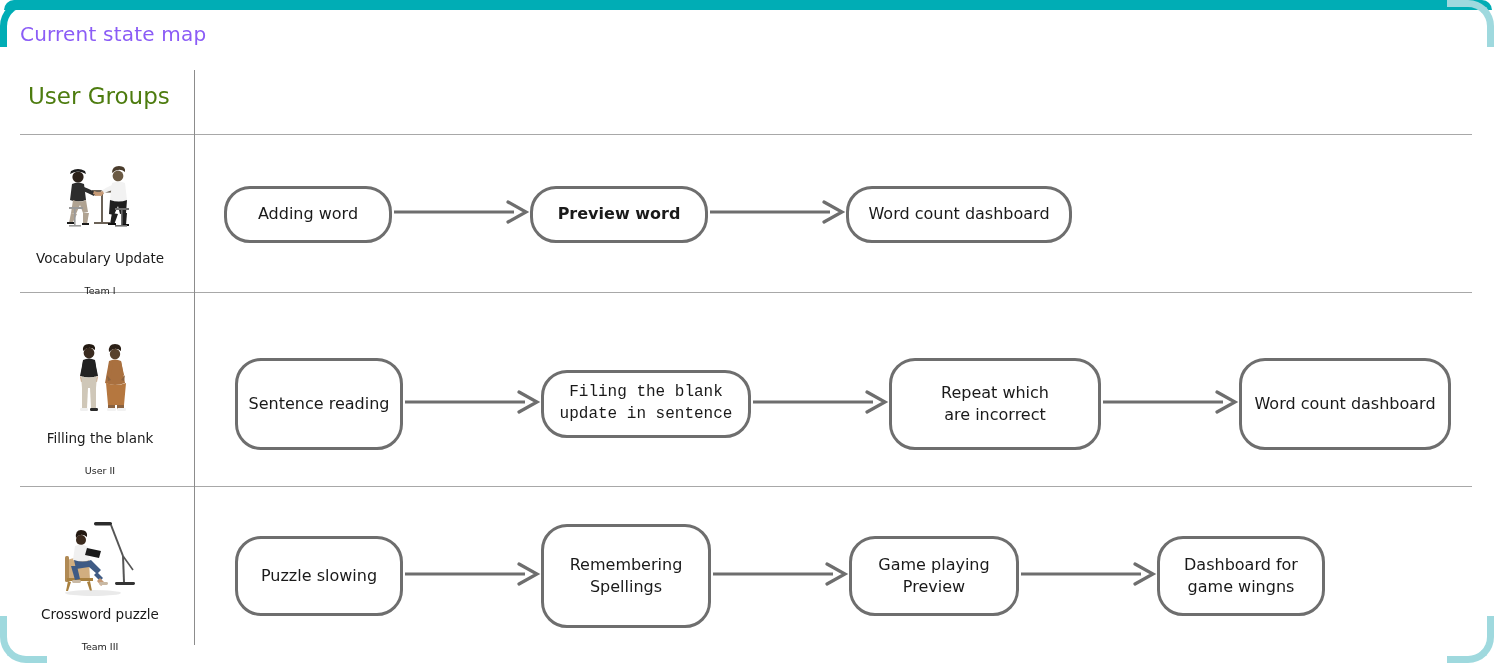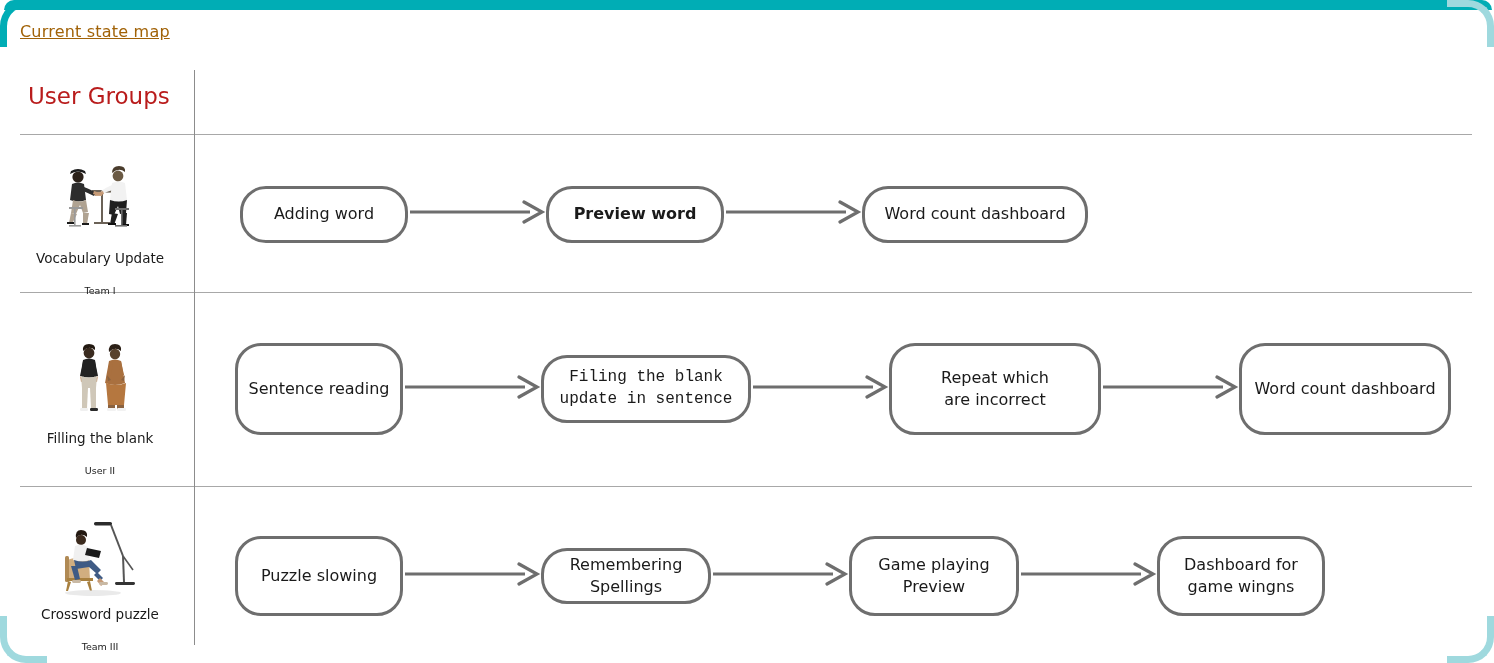--- a/index.html
+++ b/index.html
@@ -59,34 +59,33 @@
     border-left: none; border-top: none;
     border-bottom-right-radius: 26px;
     border-color: #9fd9de;
   }
 
   
   .page-title {
     position: absolute;
     left: 20px;
     top: 22px;
-    font-size: 16px;
-    color: #a16207;
+    font-size: 20px;
+    color: #8b5cf6;
     letter-spacing: 0.2px;
     white-space: nowrap;
-    text-decoration: underline;
   }
 
   
   .hdr-usergroups {
     position: absolute;
     left: 28px;
     top: 83px;
     font-size: 23px;
-    color: #b91c1c;
+    color: #4d7c0f;
     white-space: nowrap;
   }
   .hdr-workflow {
     position: absolute;
     left: 235px;
     top: 83px;
     font-size: 23px;
     color: #1a1a1a;
     white-space: nowrap;
   }
@@ -290,40 +289,40 @@
       <rect x="27" y="64" width="9" height="3" rx="1.4" fill="#c9b9a4"></rect>
 
       <ellipse cx="48" cy="77" rx="28" ry="3" fill="#dcdcdc" opacity="0.6"></ellipse>
     </g>
   </svg></div>
         <div class="group-name">Crossword puzzle</div>
         <div class="group-team">Team III</div>
       </div>
     </div>
   <div id="flows-layer">
-      <div class="flow-row" style="left: 240px; top: 185.5px; height: 57px; align-items: center;">
+      <div class="flow-row" style="left: 224px; top: 185.5px; height: 57px; align-items: center;">
         <div class="node" style="width: 168px; height: 57px;">
           <span style="white-space: pre-line;">Adding word</span>
         </div>
         <div class="connector"><svg width="138" height="24" viewBox="0 0 138 24">
            <line x1="2" y1="12" x2="122" y2="12" stroke="#6e6e6e" stroke-width="3.2" stroke-linecap="butt"></line>
            <polyline points="116,2 134,12 116,22" fill="none" stroke="#6e6e6e" stroke-width="3.2" stroke-linecap="round" stroke-linejoin="miter"></polyline>
          </svg></div>
         <div class="node" style="width: 178px; height: 57px;">
           <span style="white-space: pre-line; font-weight: bold;">Preview word</span>
         </div>
         <div class="connector"><svg width="138" height="24" viewBox="0 0 138 24">
            <line x1="2" y1="12" x2="122" y2="12" stroke="#6e6e6e" stroke-width="3.2" stroke-linecap="butt"></line>
            <polyline points="116,2 134,12 116,22" fill="none" stroke="#6e6e6e" stroke-width="3.2" stroke-linecap="round" stroke-linejoin="miter"></polyline>
          </svg></div>
         <div class="node" style="width: 226px; height: 57px;">
           <span style="white-space: pre-line;">Word count dashboard</span>
         </div>
       </div>
-      <div class="flow-row" style="left: 235px; top: 343px; height: 92px;">
+      <div class="flow-row" style="left: 235px; top: 358px; height: 92px;">
         <div class="node" style="width: 168px; height: 92px;">
           <span style="white-space: pre-line;">Sentence reading</span>
         </div>
         <div class="connector"><svg width="138" height="24" viewBox="0 0 138 24">
            <line x1="2" y1="12" x2="122" y2="12" stroke="#6e6e6e" stroke-width="3.2" stroke-linecap="butt"></line>
            <polyline points="116,2 134,12 116,22" fill="none" stroke="#6e6e6e" stroke-width="3.2" stroke-linecap="round" stroke-linejoin="miter"></polyline>
          </svg></div>
         <div class="node" style="width: 210px; height: 68px; font-family: Liberation Mono, monospace;">
           <span style="white-space: pre-line;">Filing the blank
 update in sentence</span>
@@ -345,21 +344,21 @@
         </div>
       </div>
       <div class="flow-row" style="left: 235px; top: 536px; height: 80px;">
         <div class="node" style="width: 168px; height: 80px;">
           <span style="white-space: pre-line;">Puzzle slowing</span>
         </div>
         <div class="connector"><svg width="138" height="24" viewBox="0 0 138 24">
            <line x1="2" y1="12" x2="122" y2="12" stroke="#6e6e6e" stroke-width="3.2" stroke-linecap="butt"></line>
            <polyline points="116,2 134,12 116,22" fill="none" stroke="#6e6e6e" stroke-width="3.2" stroke-linecap="round" stroke-linejoin="miter"></polyline>
          </svg></div>
-        <div class="node" style="width: 170px; height: 56px;">
+        <div class="node" style="width: 170px; height: 104px;">
           <span style="white-space: pre-line;">Remembering
 Spellings</span>
         </div>
         <div class="connector"><svg width="138" height="24" viewBox="0 0 138 24">
            <line x1="2" y1="12" x2="122" y2="12" stroke="#6e6e6e" stroke-width="3.2" stroke-linecap="butt"></line>
            <polyline points="116,2 134,12 116,22" fill="none" stroke="#6e6e6e" stroke-width="3.2" stroke-linecap="round" stroke-linejoin="miter"></polyline>
          </svg></div>
         <div class="node" style="width: 170px; height: 80px;">
           <span style="white-space: pre-line;">Game playing
 Preview</span>

